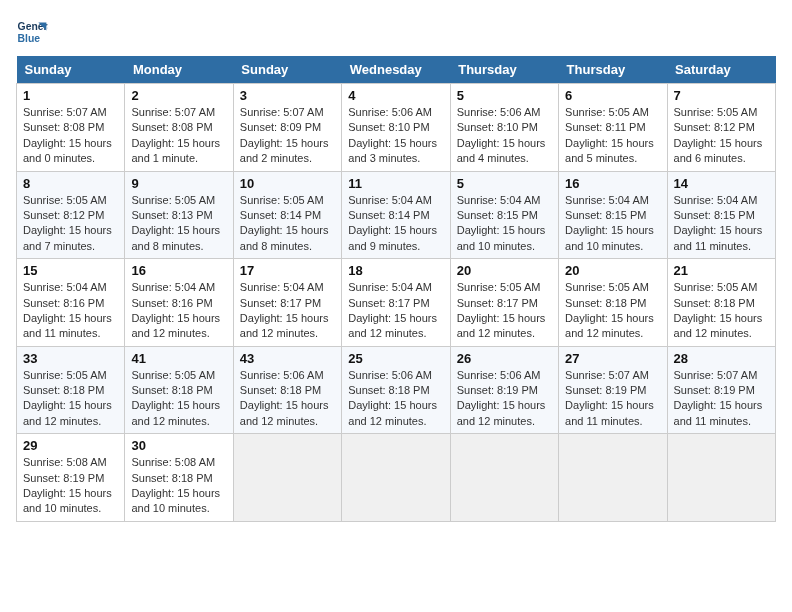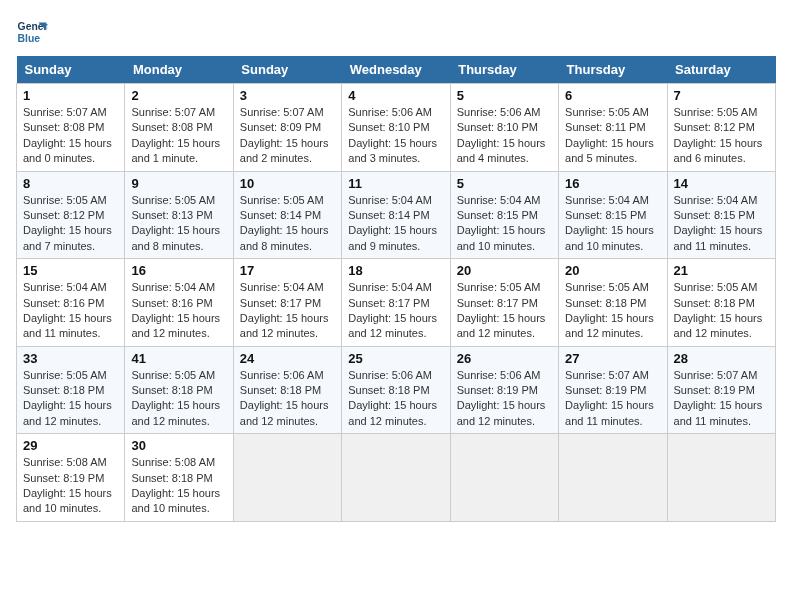--- a/index.html
+++ b/index.html
@@ -303,21 +303,21 @@
       </td>
         <td>
         <span class="day-number">41</span>
         <div class="day-info">
           Sunrise: 5:05 AM<br>
           Sunset: 8:18 PM<br>
           Daylight: 15 hours and 12 minutes.
         </div>
       </td>
         <td>
-        <span class="day-number">24</span>
+        <span class="day-number">43</span>
         <div class="day-info">
           Sunrise: 5:06 AM<br>
           Sunset: 8:18 PM<br>
           Daylight: 15 hours and 12 minutes.
         </div>
       </td>
         <td>
         <span class="day-number">25</span>
         <div class="day-info">
           Sunrise: 5:06 AM<br>

